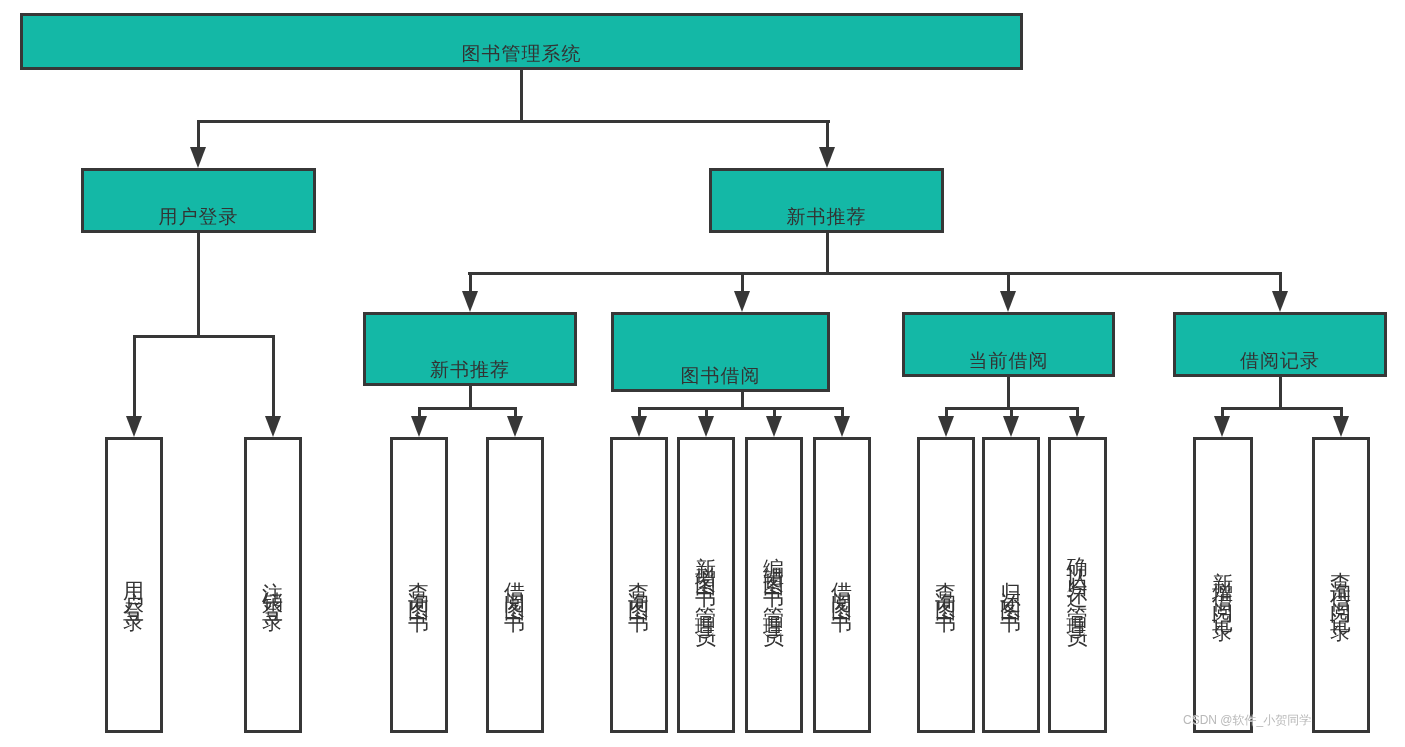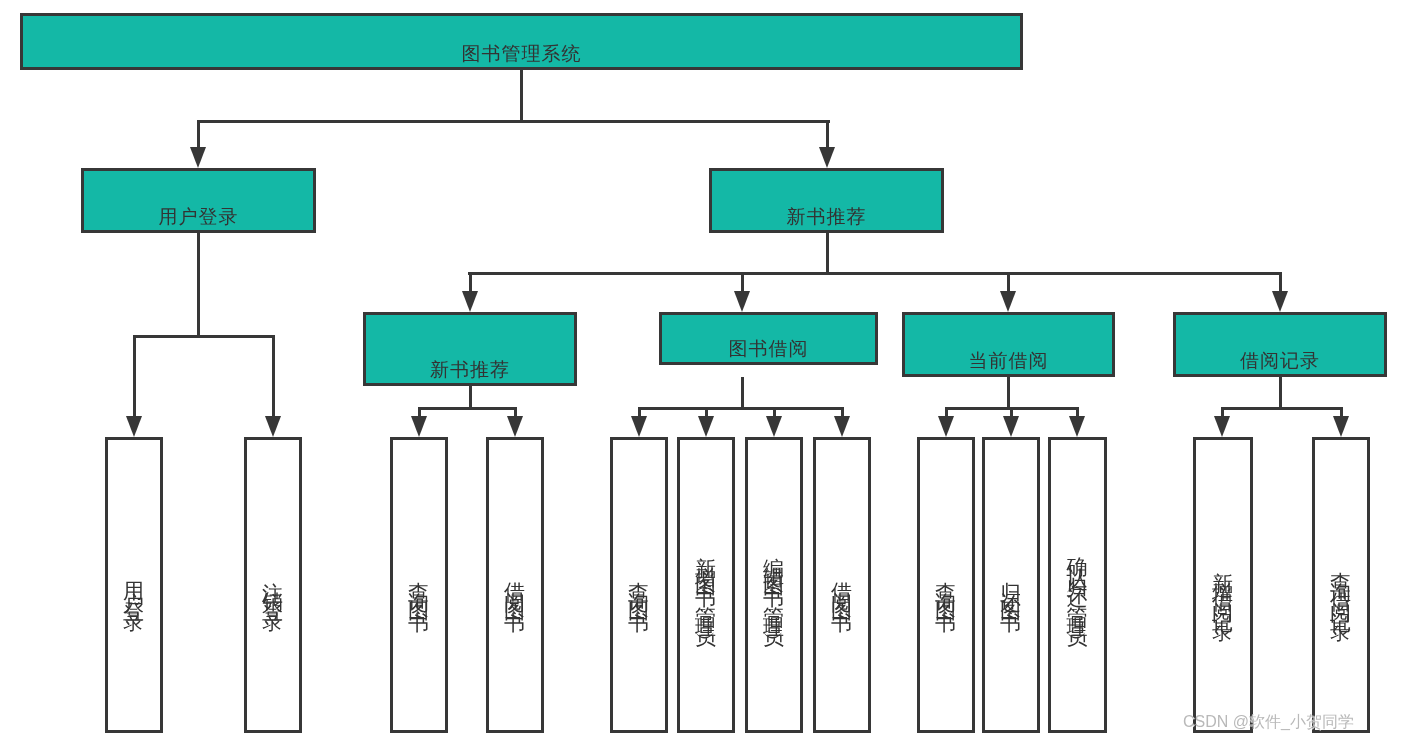--- a/index.html
+++ b/index.html
@@ -41,21 +41,21 @@
   .vline{position:absolute;width:3px;background:var(--line,#373737);z-index:1;}
   .hline{position:absolute;height:3px;background:var(--line,#373737);z-index:1;}
   .arrow{
     position:absolute;width:0;height:0;z-index:1;
     border-left:8px solid transparent;
     border-right:8px solid transparent;
     border-top:21px solid var(--line,#373737);
   }
   .watermark{
     position:absolute;left:1183px;top:712px;
-    font-size:16px;color:var(--wm,#b9b9b9);
+    font-size:12px;color:var(--wm,#b9b9b9);
     white-space:nowrap;z-index:5;
     text-shadow:1px 1px 0 rgba(255,255,255,.85);
   }
 </style>
 </head>
 <body>
 
 <div class="canvas">
 
   <div class="vline" style="left:520px;top:70px;height:52px"></div>
@@ -124,21 +124,21 @@
   <div class="node" style="left:81px;top:168px;width:235px;height:65px">
     <span class="lbl">用户登录</span>
   </div>
   <div class="node" style="left:709px;top:168px;width:235px;height:65px">
     <span class="lbl">新书推荐</span>
   </div>
 
   <div class="node" style="left:363px;top:312px;width:214px;height:74px">
     <span class="lbl">新书推荐</span>
   </div>
-  <div class="node" style="left:659px;top:312px;width:219px;height:53px">
+  <div class="node" style="left:611px;top:312px;width:219px;height:80px">
     <span class="lbl">图书借阅</span>
   </div>
   <div class="node" style="left:1173px;top:312px;width:214px;height:65px">
     <span class="lbl">借阅记录</span>
   </div>
   <div class="node" style="left:902px;top:312px;width:213px;height:65px">
     <span class="lbl">当前借阅</span>
   </div>
 
   <div class="vnode" style="left:105px">

